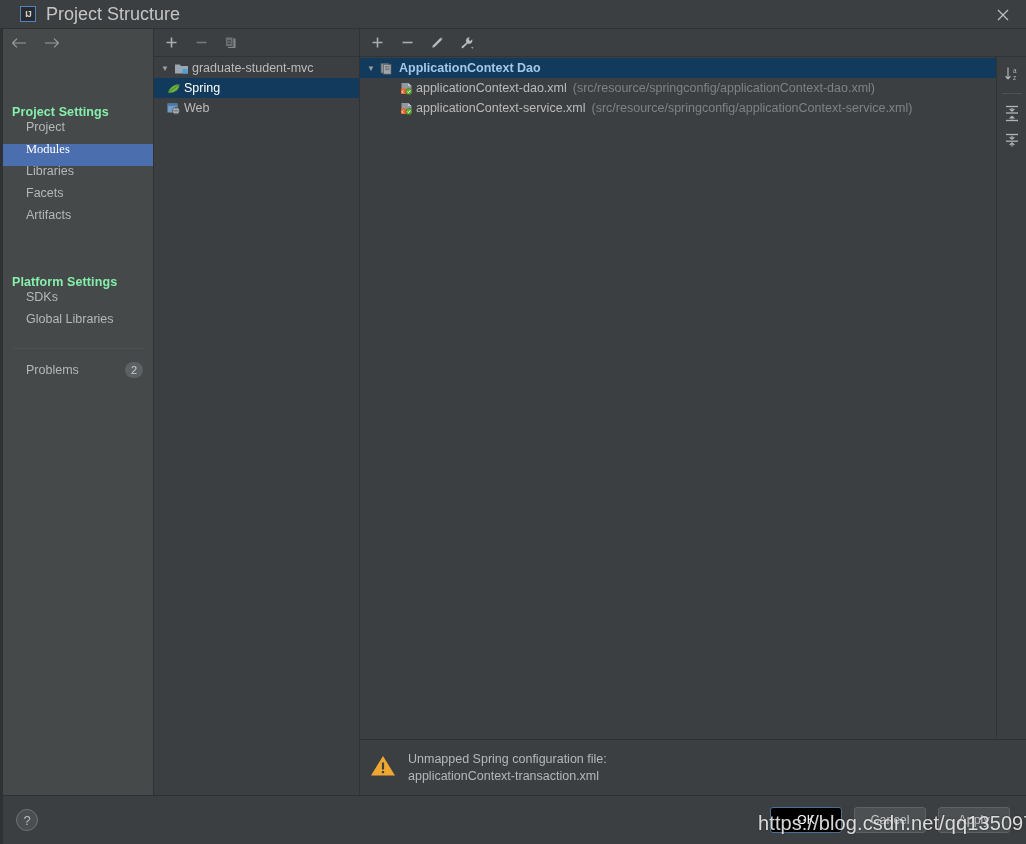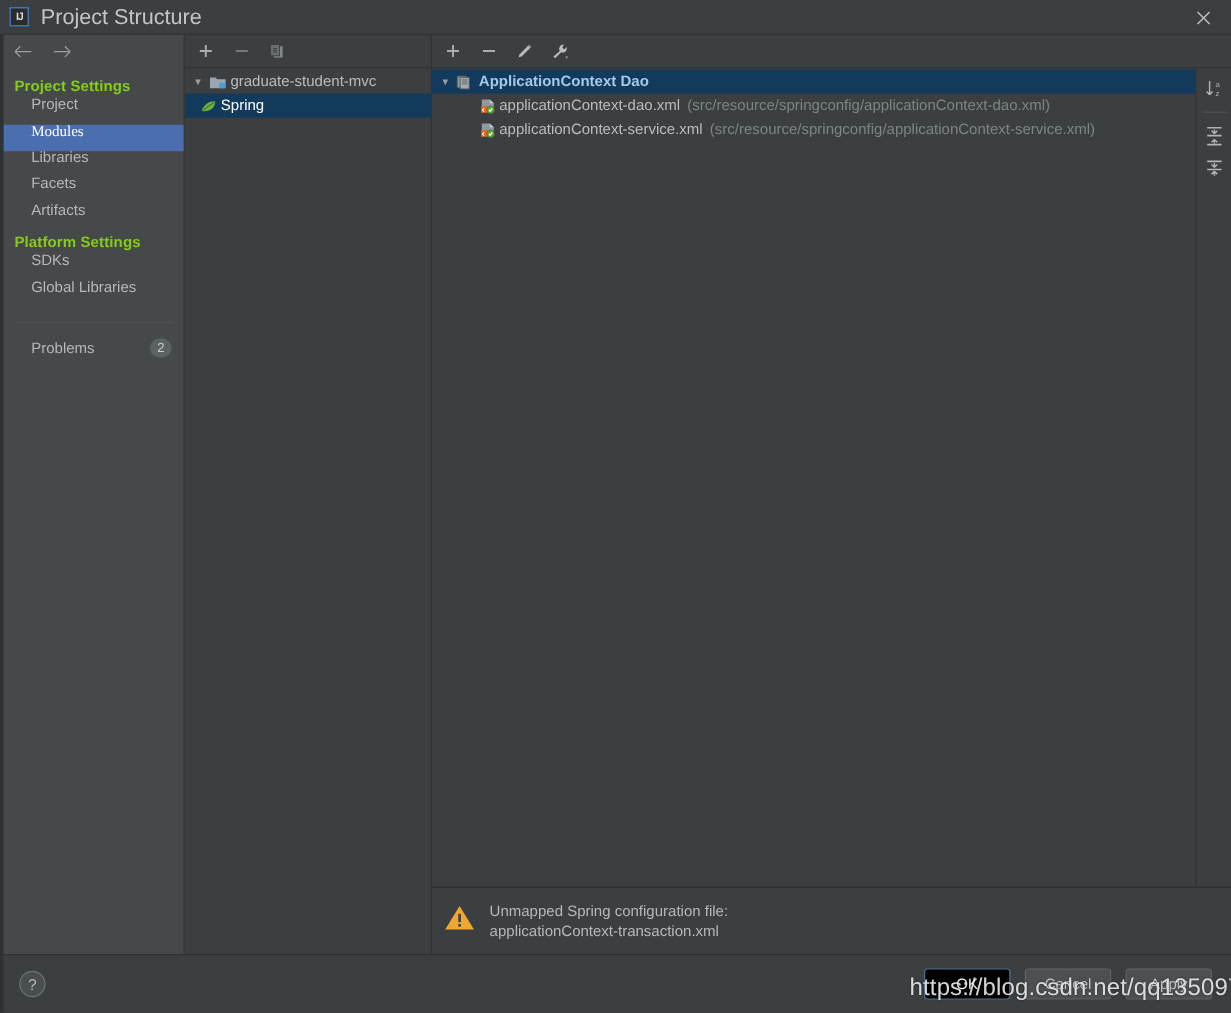--- a/index.html
+++ b/index.html
@@ -14,21 +14,21 @@
     width: 1026px; height: 844px;
     background: #3c3f41;
     display: flex; flex-direction: column;
   }
 
   
   .titlebar {
     height: 29px; min-height: 29px;
     background: #3c3f41;
     display: flex; align-items: center;
-    padding-left: 8px;
+    padding-left: 20px;
     position: relative;
     border-bottom: 1px solid #323232;
   }
   .ij-logo {
     width: 16px; height: 16px;
     border: 1.5px solid #4a86c8;
     background: #2b2b2b;
     display: flex; align-items: center; justify-content: center;
     font-size: 9px; font-weight: bold; color: #d6d6d6;
     letter-spacing: -1px;
@@ -61,23 +61,24 @@
     height: 28px; display: flex; align-items: center;
     padding-left: 8px; gap: 10px;
   }
   .nav-arrow {
     width: 22px; height: 20px;
     display: flex; align-items: center; justify-content: center;
     color: #9a9ea0;
   }
   .sb-list { padding-top: 5px; }
   .sb-group {
-    font-size: 12.5px; font-weight: bold; color: #84cc16;
+    font-size: 12.5px; font-weight: bold; color: #86efac;
     padding: 3px 0 3px 12px;
     letter-spacing: 0.1px;
+    margin-top: 40px;
   }
   .sb-item {
     font-size: 12.5px; color: #b5b8ba;
     padding: 3px 0 15px 26px;
     height: 22px; line-height: 16px;
     display: flex; align-items: center;
   }
   .sb-item.selected { background: #4b6eaf; color: #ffffff; font-family: Liberation Serif, serif; }
   .sb-sep {
     height: 1px; background: #4f5355;
@@ -306,20 +307,31 @@
         <div class="tree-row selected indent-1">
           <span class="tree-ico">
             <svg width="15" height="13" viewBox="0 0 15 13">
               <path d="M2 10.5 C4 4.5 9.5 2 13.5 2.5 C13 8 8.5 11.5 2 10.5 Z" fill="#6cb33f"></path>
               <path d="M2.5 10.6 C6 7.5 9.5 5 13 3" stroke="#3f7a24" stroke-width="0.9" fill="none"></path>
             </svg>
           </span>
           <span class="tree-lbl">Spring</span>
         </div>
 
+        <div class="tree-row indent-1">
+          <span class="tree-ico">
+            <svg width="15" height="13" viewBox="0 0 15 13">
+              <rect x="1.5" y="1.5" width="10" height="9" fill="#6f9bc4"></rect>
+              <rect x="1.5" y="1.5" width="10" height="2.4" fill="#4a7ba8"></rect>
+              <circle cx="10" cy="8.8" r="3.4" fill="#cfd6db" stroke="#44484a" stroke-width="0.8"></circle>
+              <path d="M6.6 8.8 H13.4 M10 5.4 C11.4 7 11.4 10.6 10 12.2 C8.6 10.6 8.6 7 10 5.4" stroke="#44484a" stroke-width="0.6" fill="none"></path>
+            </svg>
+          </span>
+          <span class="tree-lbl">Web</span>
+        </div>
       </div>
     </div>
 
     <div class="detail-pane">
       <div class="pane-toolbar">
         <div class="tb-icon">
           <svg width="13" height="13" viewBox="0 0 13 13">
             <path d="M6.5 1.5 V11.5 M1.5 6.5 H11.5" stroke="currentColor" stroke-width="1.6" fill="none"></path>
           </svg>
         </div>

